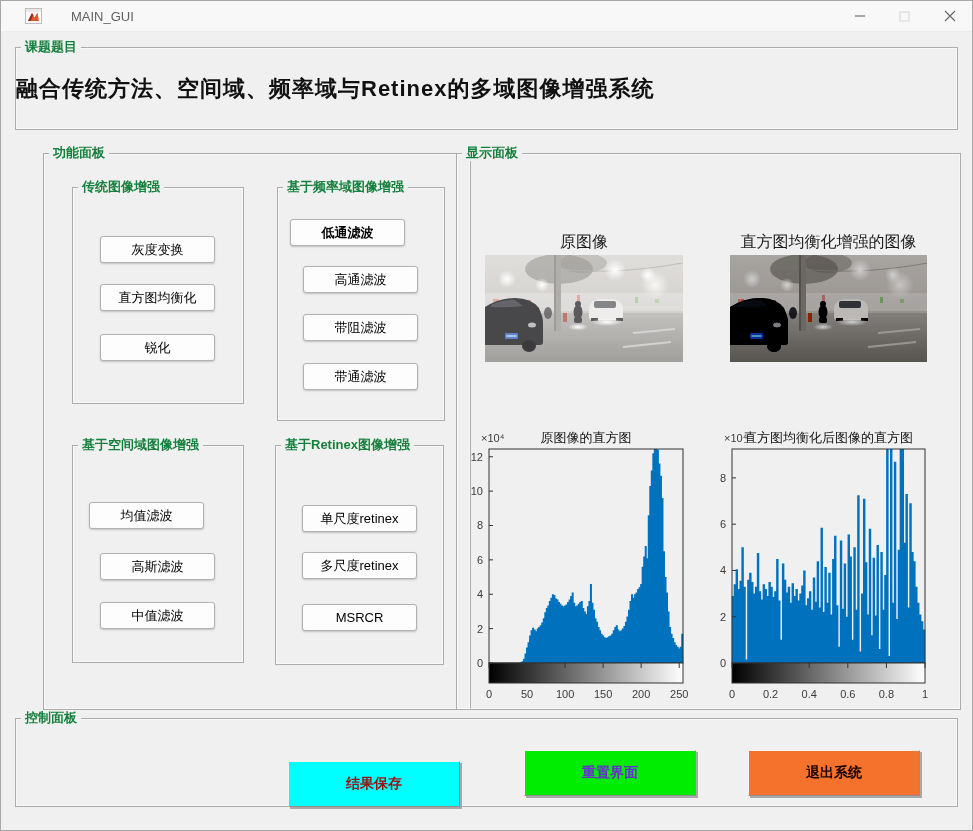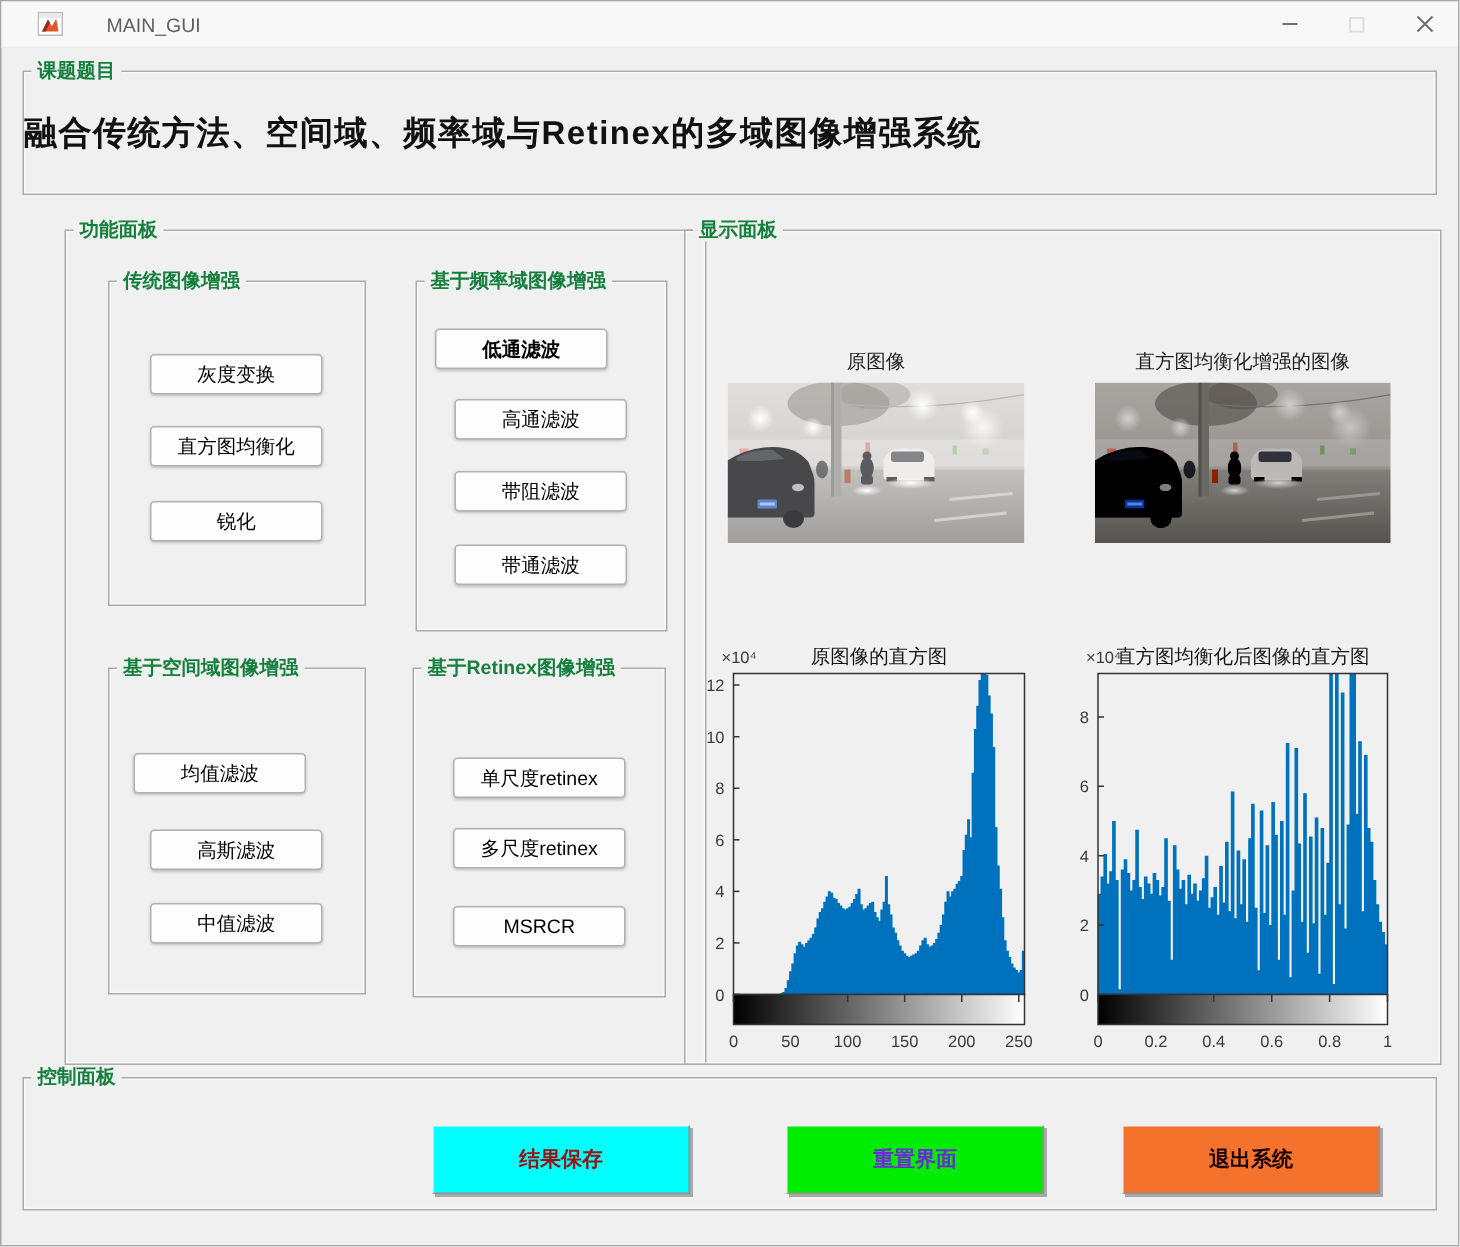--- a/index.html
+++ b/index.html
@@ -8,21 +8,21 @@
   .titlebar{position:absolute;left:0;top:0;width:100%;height:30px;background:#f8f8f8;border-bottom:1px solid #ececec;}
   .app-icon{position:absolute;left:24px;top:7px;width:17px;height:16px;}
   .win-title{position:absolute;left:49px;top:8px;font-size:13px;color:#5f5f5f;margin-left:21px;}
   .win-ctl{position:absolute;top:0;width:45px;height:30px;display:flex;align-items:center;justify-content:center;}
   #btn-min{right:90px}#btn-max{right:45px}#btn-close{right:0}
   .gbox{position:absolute;border:1px solid #acacac;box-shadow:inset 0 0 0 1px rgba(255,255,255,.55);}
   .glabel{position:absolute;top:-9px;left:5px;background:#f0f0f0;padding:0 4px;font-size:13px;font-weight:bold;color:#15803d;line-height:16px;white-space:nowrap;}
   .main-title{position:absolute;left:0;right:0;top:26px;text-align:left;font-size:22px;font-weight:bold;color:#111;letter-spacing:1px;}
   .wbtn{position:absolute;width:115px;height:27px;background:#fdfdfd;border:1px solid #b2b2b2;border-radius:3px;box-shadow:0 1px 2px rgba(0,0,0,.2);font-size:13px;color:#000;display:flex;align-items:center;justify-content:center;font-family:inherit;padding:0;cursor:default;}
   .cbtn{position:absolute;width:172px;height:46px;border:1px solid #8f8f8f;border-top-color:#f2f2f2;border-left-color:#f2f2f2;box-shadow:2px 2px 0 #a8a8a8;font-size:14px;font-weight:bold;display:flex;align-items:center;justify-content:center;font-family:inherit;padding:0;cursor:default;}
-  .caption{position:absolute;font-size:13px;color:#1c1c1c;text-align:center;white-space:nowrap;}
+  .caption{position:absolute;font-size:16px;color:#1c1c1c;text-align:center;white-space:nowrap;}
   .photo{position:absolute;overflow:hidden;}
   #img2 svg{filter:brightness(.66) contrast(1.95) saturate(1.25);}
   .hist{position:absolute;}
 </style>
 </head>
 <body>
 
 <div class="window">
 
   <div class="titlebar">
@@ -298,21 +298,21 @@
           <text x="181.4" y="271" text-anchor="middle" font-size="11" fill="#3b3b3b">0.8</text>
           <line x1="220" y1="236" x2="220" y2="241" stroke="#333333" stroke-width="1"></line>
           <text x="220" y="271" text-anchor="middle" font-size="11" fill="#3b3b3b">1</text>
           <text x="19" y="15" font-size="11" fill="#3b3b3b">×10⁴</text>
           <text x="123.5" y="15" text-anchor="middle" font-size="13" fill="#141414">直方图均衡化后图像的直方图</text>
         </svg></div>
   </div>
 
   <div class="gbox" style="left:14px;top:717px;width:941px;height:87px;">
     <span class="glabel">控制面板</span>
-    <button class="cbtn" style="left: 272px; top: 31px; background: rgb(0, 255, 255); color: rgb(155, 16, 16);">
+    <button class="cbtn" style="left: 272px; top: 42px; background: rgb(0, 255, 255); color: rgb(155, 16, 16);">
       <span>结果保存</span>
       </button>
     <button class="cbtn" style="left: 508px; top: 31px; background: rgb(0, 236, 0); color: #6d28d9;">
       <span>重置界面</span>
       </button>
     <button class="cbtn" style="left: 732px; top: 31px; background: rgb(244, 114, 43); color: rgb(26, 0, 0);">
       <span>退出系统</span>
       </button>
   </div>
 

